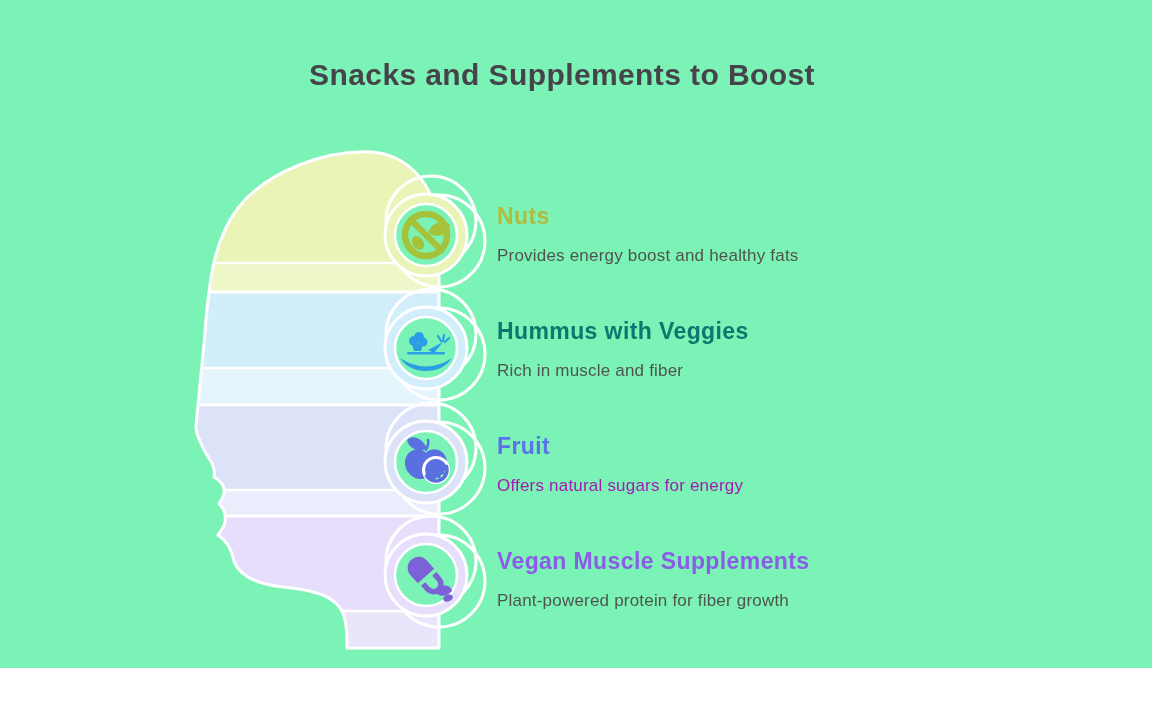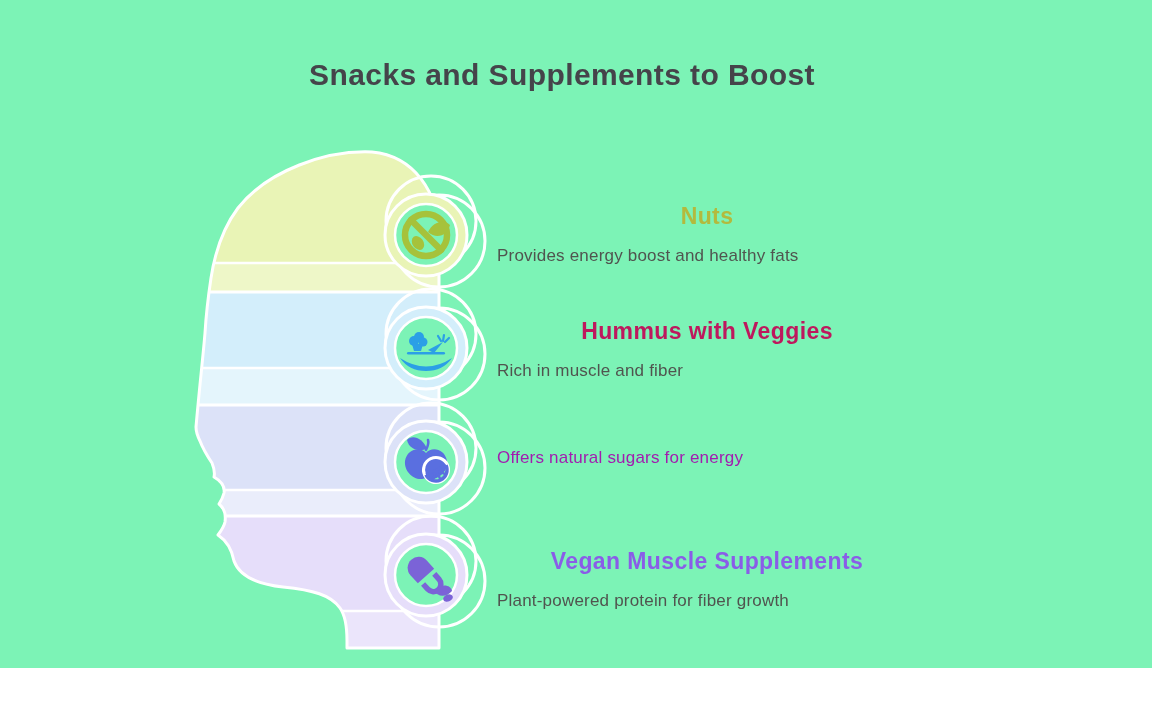--- a/index.html
+++ b/index.html
@@ -7,21 +7,21 @@
     position:relative;width:1152px;height:668px;overflow:hidden;
     font-family:"Liberation Sans", sans-serif;
   }
   .title{
     position:absolute;left:176px;top:56px;width:772px;text-align:center;
     font-weight:700;font-size:30px;line-height:37px;letter-spacing:.4px;
   }
   .illustration{position:absolute;left:0;top:0;}
   .section{position:absolute;left:497px;width:420px;}
   .section-heading{
-    font-weight:700;font-size:23px;line-height:28px;letter-spacing:.4px;text-align:center;
+    font-weight:700;font-size:23px;line-height:28px;letter-spacing:.4px;
   }
   .section-desc{
     margin-top:15px;font-size:17px;line-height:22px;letter-spacing:.2px;
   }
   .s1{top:202px}.s2{top:317px}.s3{top:432px}.s4{top:547px}
 </style>
 </head>
 <body>
 
 <div class="stage" style="background-color: rgb(124, 243, 182);">
@@ -159,25 +159,26 @@
       </g>
     </g>
   </svg>
 
   <div class="section s1">
     <div class="section-heading" style="color: rgb(179, 186, 61);">Nuts</div>
     <div class="section-desc" style="color: rgb(80, 84, 79);">Provides energy boost and healthy fats</div>
   </div>
 
   <div class="section s2">
-    <div class="section-heading" style="color: #be185d;">Hummus with Veggies</div>
+    <div class="section-heading" style="color: #0f766e;">Hummus with Veggies</div>
     <div class="section-desc" style="color: rgb(80, 84, 79);">Rich in muscle and fiber</div>
   </div>
 
   <div class="section s3">
+    <div class="section-heading" style="color: rgb(91, 114, 232);">Fruit</div>
     <div class="section-desc" style="color: #a21caf;">Offers natural sugars for energy</div>
   </div>
 
   <div class="section s4">
     <div class="section-heading" style="color: rgb(138, 92, 232);">Vegan Muscle Supplements</div>
     <div class="section-desc" style="color: rgb(80, 84, 79);">Plant-powered protein for fiber growth</div>
   </div>
 
 </div>
 

